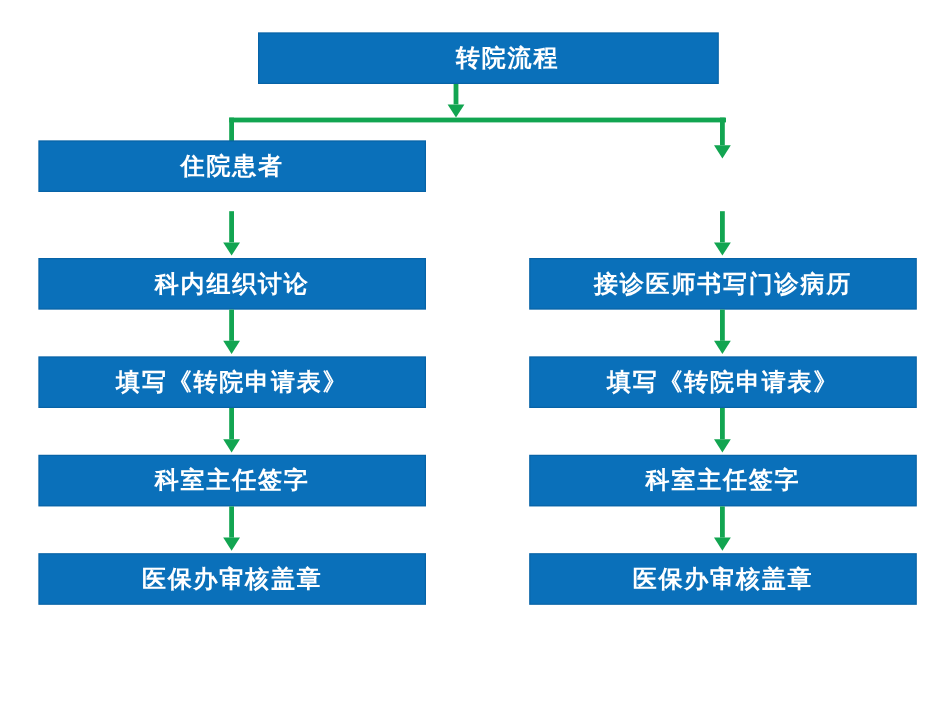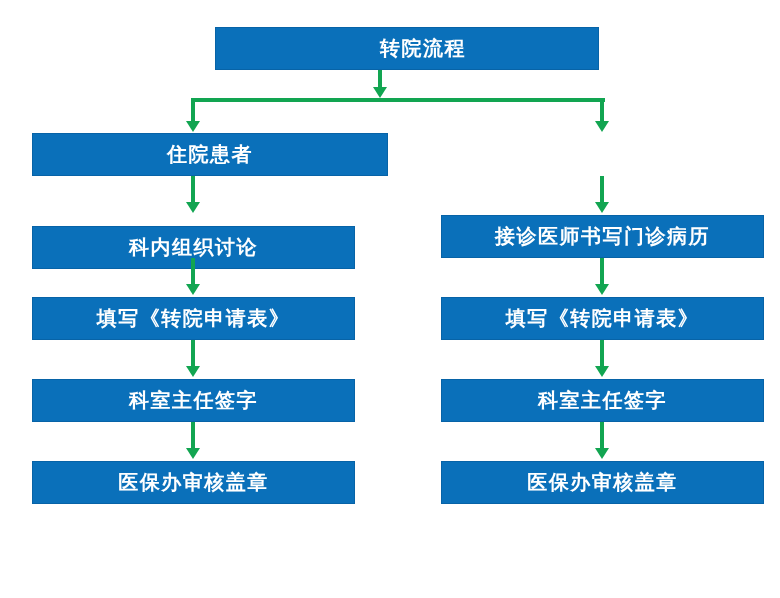--- a/index.html
+++ b/index.html
@@ -73,22 +73,22 @@
   <div class="varrow" style="left:186px; top:98px; height:34px;">
     <div class="shaft"></div>
     <div class="head"></div>
   </div>
 
   <div class="varrow" style="left:595px; top:98px; height:34px;">
     <div class="shaft"></div>
     <div class="head"></div>
   </div>
 
-  <div class="node" style="left:32px; top:133px; width:356px;">住院患者</div>
-  <div class="node" style="left:32px; top:226px; width:323px;">科内组织讨论</div>
+  <div class="node" style="left:32px; top:117px; width:323px;">住院患者</div>
+  <div class="node" style="left:32px; top:215px; width:323px;">科内组织讨论</div>
   <div class="node" style="left:32px; top:297px; width:323px;">填写《转院申请表》</div>
   <div class="node" style="left:32px; top:379px; width:323px;">科室主任签字</div>
   <div class="node" style="left:32px; top:461px; width:323px;">医保办审核盖章</div>
 
   <div class="varrow" style="left:186px; top:176px; height:37px;">
     <div class="shaft"></div>
     <div class="head"></div>
   </div>
   <div class="varrow" style="left:186px; top:258px; height:37px;">
     <div class="shaft"></div>

